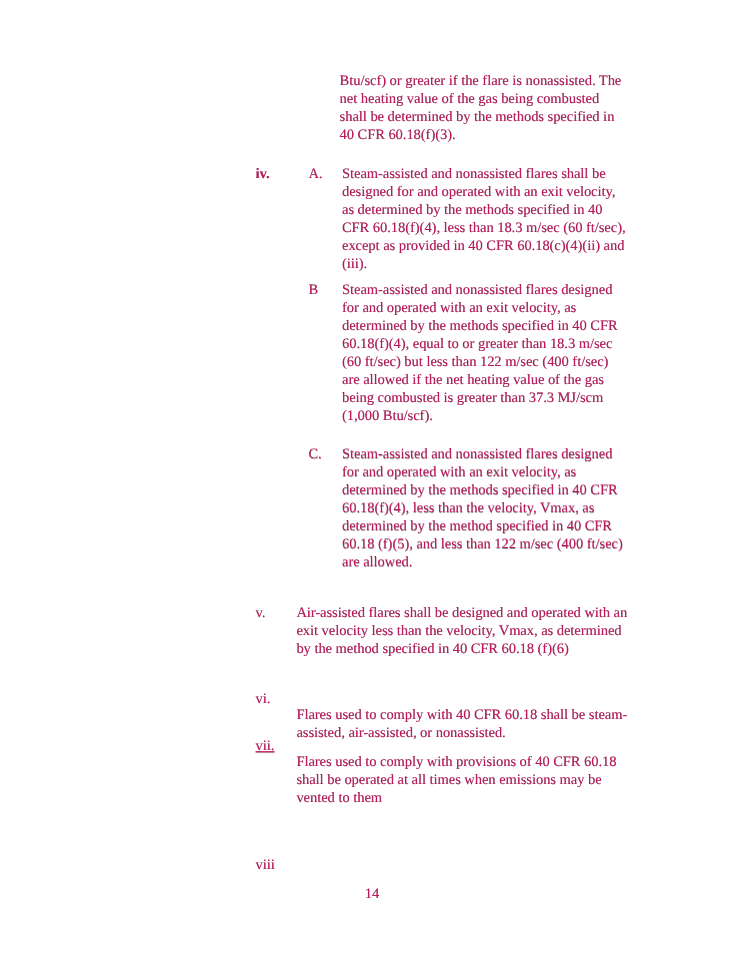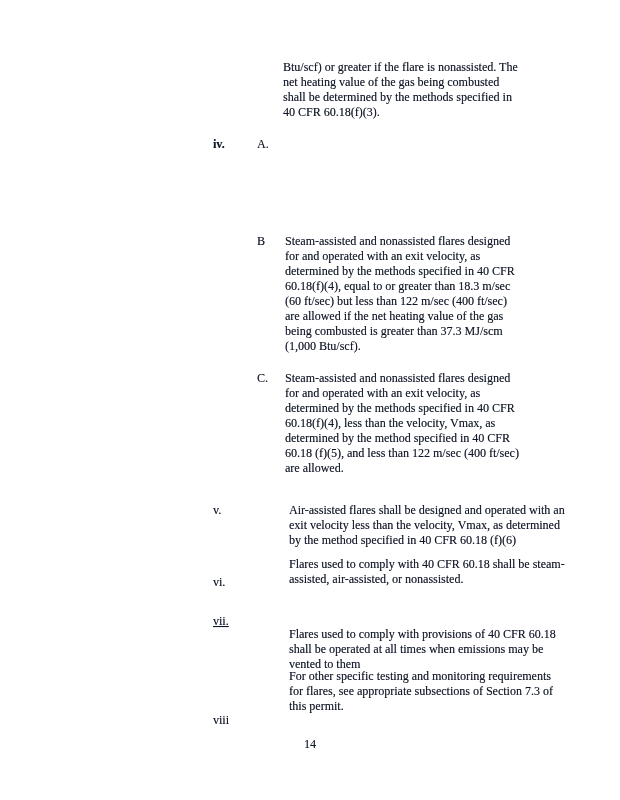--- a/index.html
+++ b/index.html
@@ -9,21 +9,21 @@
   }
   .page {
     position: relative;
     width: 620px;
     height: 800px;
     background: #ffffff;
     overflow: hidden;
     font-family: "Liberation Serif", "DejaVu Serif", serif;
     font-size: 12px;
     line-height: 15px;
-    color: #0f172a;
+    color: #be185d;
     
     text-shadow: 0.2px 0.2px 0.45px rgba(90,90,90,0.65);
   }
   .abs { position: absolute; }
   .roman-label {
     left: 213px;
     width: 32px;
   }
   .letter-label {
     left: 257px;
@@ -31,21 +31,20 @@
   }
   .sub-text {
     left: 285px;
     width: 238px;
     text-align: left;
   }
   .body-text {
     left: 247px;
     width: 277px;
     text-align: left;
-    margin-left: 42px;
   }
   .intro-text {
     left: 283px;
     width: 240px;
   }
   .page-number {
     left: 0;
     width: 620px;
     text-align: center;
   }
@@ -53,34 +52,34 @@
 </head>
 <body>
 
 <div class="page">
 
   <div class="abs intro-text" style="top:60px;">Btu/scf) or greater if the flare is nonassisted. The net heating value of the gas being combusted shall be determined by the methods specified in 40 CFR 60.18(f)(3).</div>
 
   <div class="abs roman-label" style="top:137px;font-weight:bold;">iv.</div>
 
   <div class="abs letter-label" style="top:137px;">A.</div>
+  <div class="abs sub-text" style="top:137px;">Steam-assisted and nonassisted flares shall be designed for and operated with an exit velocity, as determined by the methods specified in 40 CFR 60.18(f)(4), less than 18.3 m/sec (60 ft/sec), except as provided in 40 CFR 60.18(c)(4)(ii) and (iii).</div>
 
   <div class="abs letter-label" style="top:234px;">B</div>
   <div class="abs sub-text" style="top:234px;">Steam-assisted and nonassisted flares designed for and operated with an exit velocity, as determined by the methods specified in 40 CFR 60.18(f)(4), equal to or greater than 18.3 m/sec (60 ft/sec) but less than 122 m/sec (400 ft/sec) are allowed if the net heating value of the gas being combusted is greater than 37.3 MJ/scm (1,000 Btu/scf).</div>
 
   <div class="abs letter-label" style="top:371px;">C.</div>
   <div class="abs sub-text" style="top:371px;">Steam-assisted and nonassisted flares designed for and operated with an exit velocity, as determined by the methods specified in 40 CFR 60.18(f)(4), less than the velocity, Vmax, as determined by the method specified in 40 CFR 60.18 (f)(5), and less than 122 m/sec (400 ft/sec) are allowed.</div>
 
   <div class="abs roman-label" style="top:503px;">v.</div>
   <div class="abs body-text" style="top:503px;">Air-assisted flares shall be designed and operated with an exit velocity less than the velocity, Vmax, as determined by the method specified in 40 CFR 60.18 (f)(6)</div>
 
   <div class="abs roman-label" style="top:575px;">vi.</div>
-  <div class="abs body-text" style="top:557px;">Flares used to comply with 40 CFR 60.18 shall be steam-assisted, air-assisted, or nonassisted.</div>
+  <div class="abs body-text" style="top:588px;">Flares used to comply with 40 CFR 60.18 shall be steam-assisted, air-assisted, or nonassisted.</div>
 
   <div class="abs roman-label" style="top:614px;text-decoration:underline;">vii.</div>
   <div class="abs body-text" style="top:627px;">Flares used to comply with provisions of 40 CFR 60.18 shall be operated at all times when emissions may be vented to them</div>
 
   <div class="abs roman-label" style="top:669px;margin-top:44px;">viii</div>
-  <div class="abs body-text" style="top:669px;">For other specific testing and monitoring requirements for flares, see appropriate subsections of Section 7.3 of this permit.</div>
 
   <div class="abs page-number" style="top:737px;">14</div>
 
 </div>
 
 </body></html>

